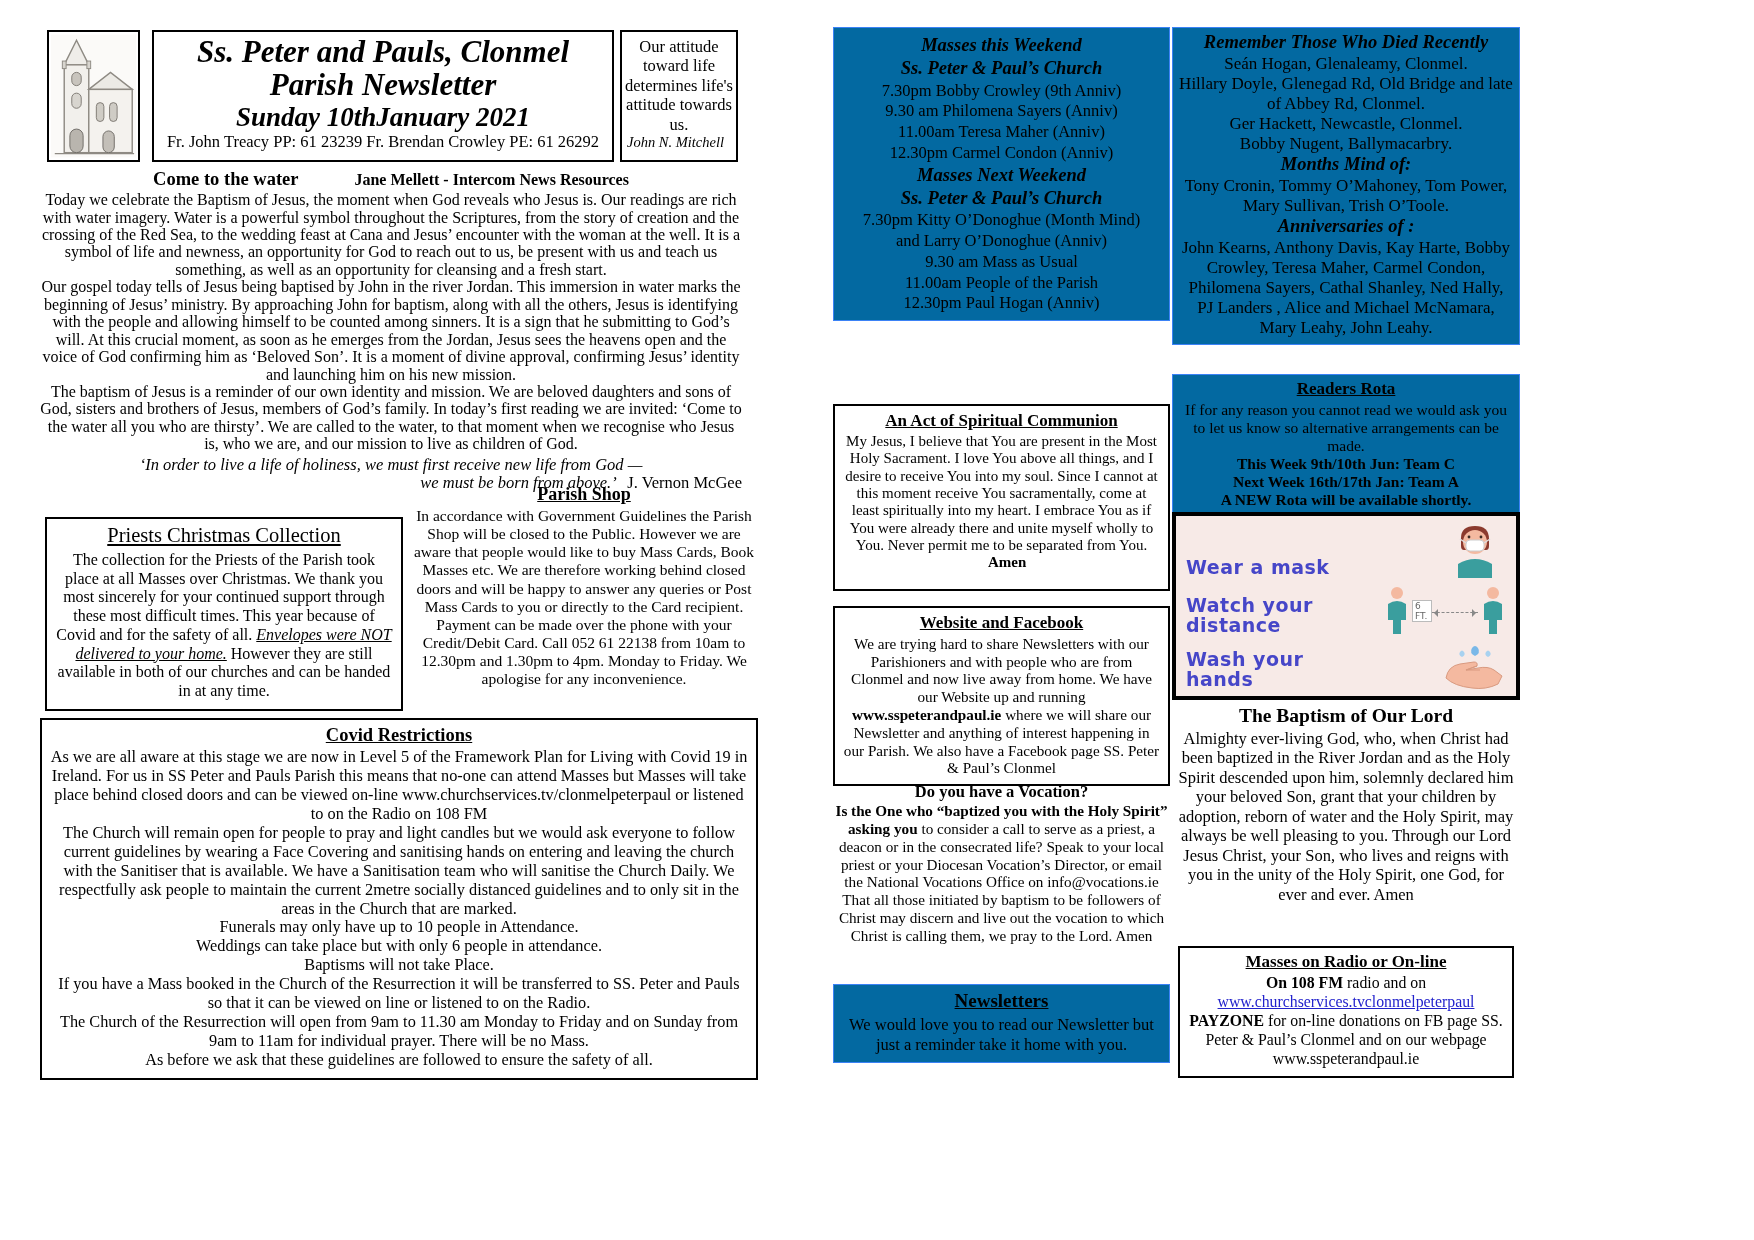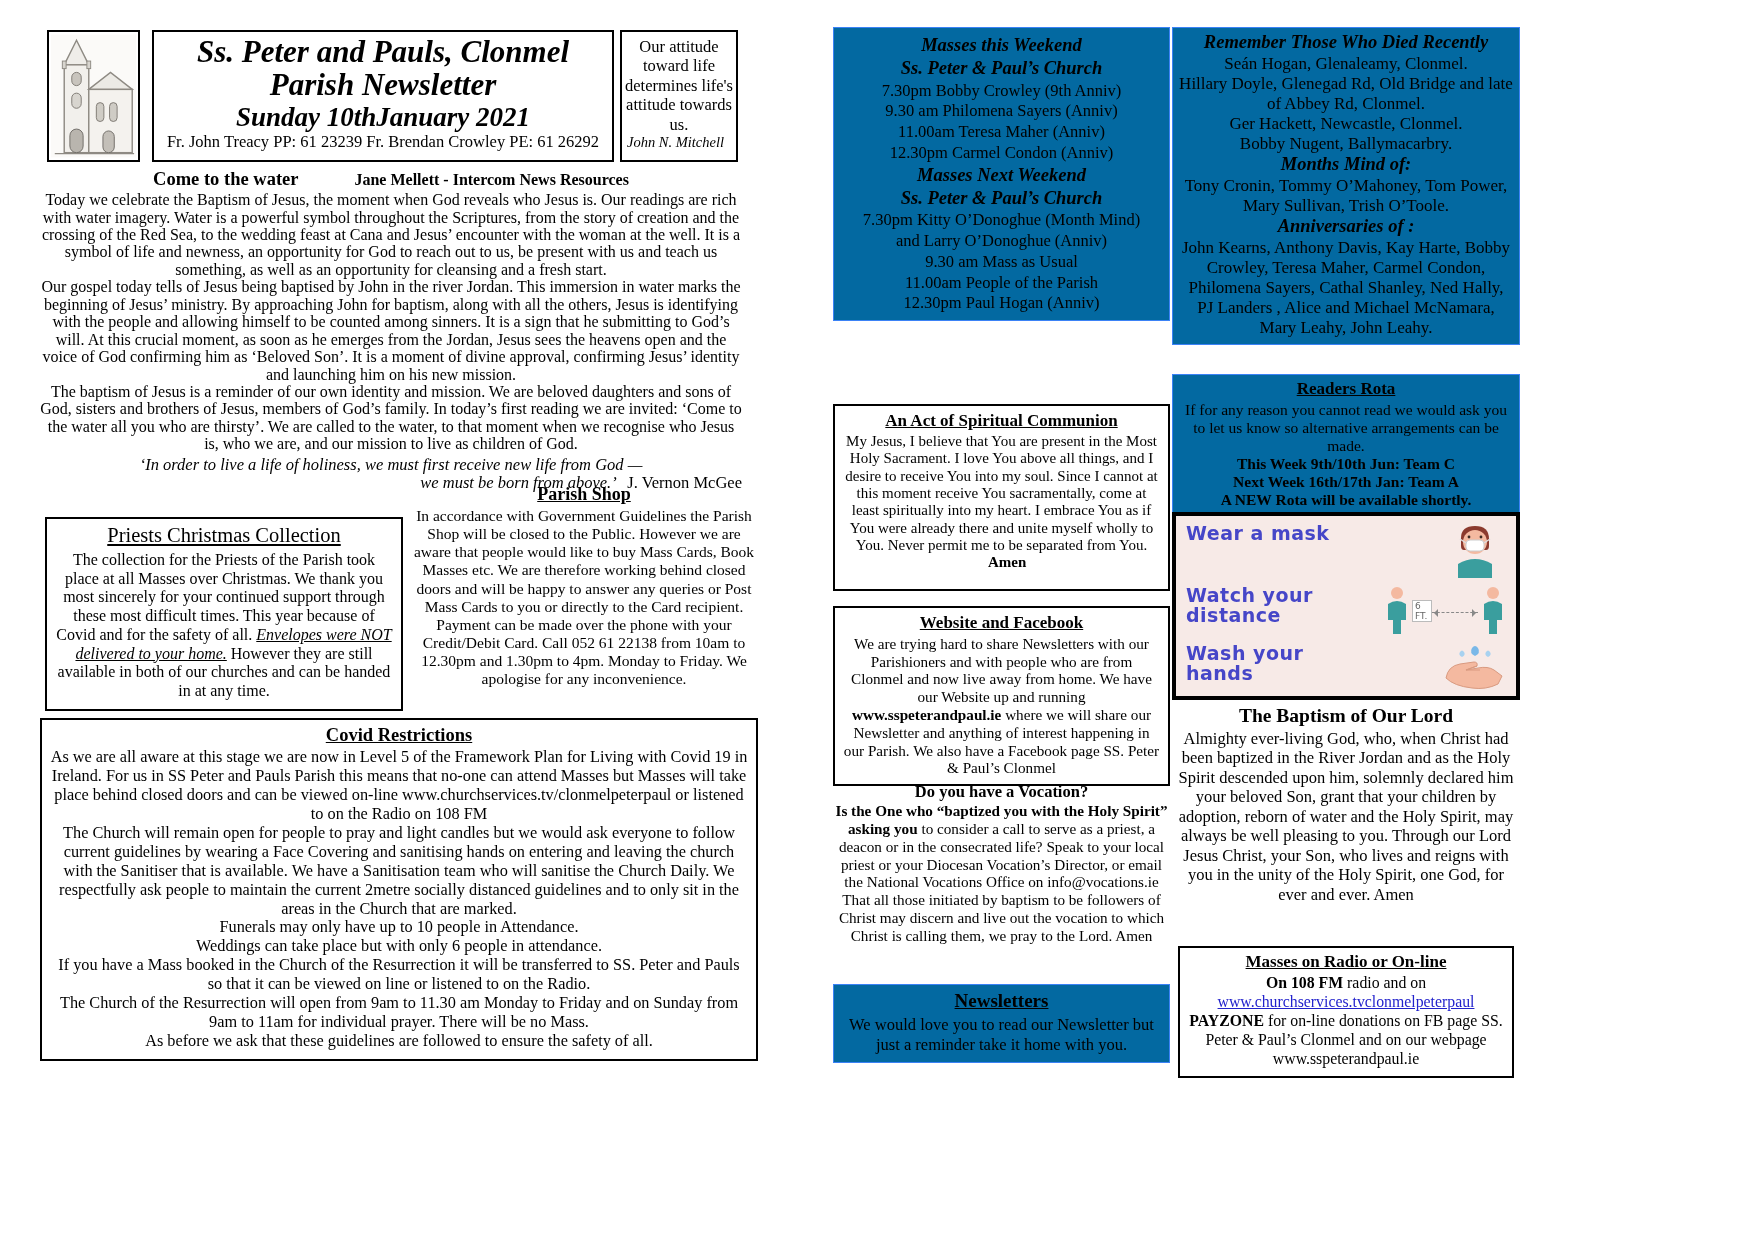--- a/index.html
+++ b/index.html
@@ -61,21 +61,21 @@
   
   .remember-box{left:1172px;top:27px;width:348px;padding:4px 6px 6px;font-size:17px;line-height:1.18}
   .rem-title{font-weight:bold;font-style:italic;font-size:18.5px}
   .rem-sub{font-weight:bold;font-style:italic;font-size:18.5px}
   .rota-box{left:1172px;top:374px;width:348px;padding:4px 6px 6px;font-size:15.5px;line-height:1.16}
   .rota-title{font-weight:bold;font-size:17px;text-decoration:underline;margin-bottom:2px}
   .rota-bold{font-weight:bold}
 
   .cgfx-box{left:1172px;top:512px;width:348px;height:188px;border:4px solid #000;
             background:#f7eae7;padding:8px 10px 6px;display:flex;flex-direction:column;justify-content:space-between}
-  .cgfx-row{display:flex;align-items:flex-start;justify-content:space-between}
+  .cgfx-row{display:flex;align-items:flex-end;justify-content:space-between}
   .cgfx-label{font-family:"DejaVu Sans","Liberation Sans",sans-serif;font-weight:bold;
               font-size:19px;color:#4646c8;letter-spacing:.5px;line-height:1.05;max-width:150px;text-align:left}
   .cgfx-icon{flex:0 0 auto}
   .dist-cluster{display:flex;align-items:center;gap:2px}
   .dist-mid{display:flex;flex-direction:row;align-items:center;width:66px}
   .dist-label{font-family:"DejaVu Sans",sans-serif;font-size:9px;color:#666;border:1px solid #bbb;padding:0 2px;background:#fff}
   .dist-line{width:100%;border-top:1px dashed #888;margin-top:3px;position:relative}
   .dist-line:before,.dist-line:after{content:"";position:absolute;top:-4px;border:4px solid transparent}
   .dist-line:before{left:-2px;border-right-color:#888}
   .dist-line:after{right:-2px;border-left-color:#888}
@@ -147,20 +147,21 @@
     <div class="ps-title">Parish Shop</div>
     <div>In accordance with Government Guidelines the Parish Shop will be closed to the Public. However we are aware that people would like to buy Mass Cards, Book Masses etc. We are therefore working behind closed doors and will be happy to answer any queries or Post Mass Cards to you or directly to the Card recipient. Payment can be made over the phone with your Credit/Debit Card. Call 052 61 22138 from 10am to 12.30pm and 1.30pm to 4pm. Monday to Friday. We apologise for any inconvenience.</div>
   </div>
 
   <div class="abs box covid-box ctr">
     <div class="covid-title">Covid Restrictions</div>
     <div>As we are all aware at this stage we are now in Level 5 of the Framework  Plan for Living with Covid 19 in Ireland. For us in SS Peter and Pauls Parish this means that no-one can attend Masses but Masses will take place behind closed doors and can be viewed on-line www.churchservices.tv/clonmelpeterpaul  or listened to on the Radio on 108 FM</div>
     <div>The Church will remain open for people to pray and light candles but we would ask everyone to follow current guidelines by wearing a Face Covering and sanitising hands on entering and leaving the church with the Sanitiser that is available. We have a Sanitisation team who will sanitise the Church Daily. We respectfully ask people to maintain the current 2metre socially distanced guidelines and to only sit in the areas in the Church that are marked.</div>
     <div>Funerals may only have up to 10 people in Attendance.</div>
     <div>Weddings can take place but with only 6 people in attendance.</div>
+    <div>Baptisms will not take Place.</div>
     <div>If you have a Mass booked in the Church of the Resurrection it will be transferred to SS. Peter and Pauls so that it can be viewed on line or listened to on the Radio.</div>
     <div>The Church of the Resurrection will open from 9am to 11.30 am Monday to Friday and on Sunday from 9am to 11am for individual prayer. There will be no Mass.</div>
     <div>As before we ask that these guidelines are followed to ensure the safety of all.</div>
   </div>
 
   <div class="abs box3 masses-box ctr">
     <div class="masses-h">Masses this Weekend</div>
     <div class="masses-h">Ss. Peter &amp; Paul’s Church</div>
     <div>7.30pm Bobby Crowley (9th Anniv)</div>
     <div>9.30 am  Philomena Sayers (Anniv)</div>

